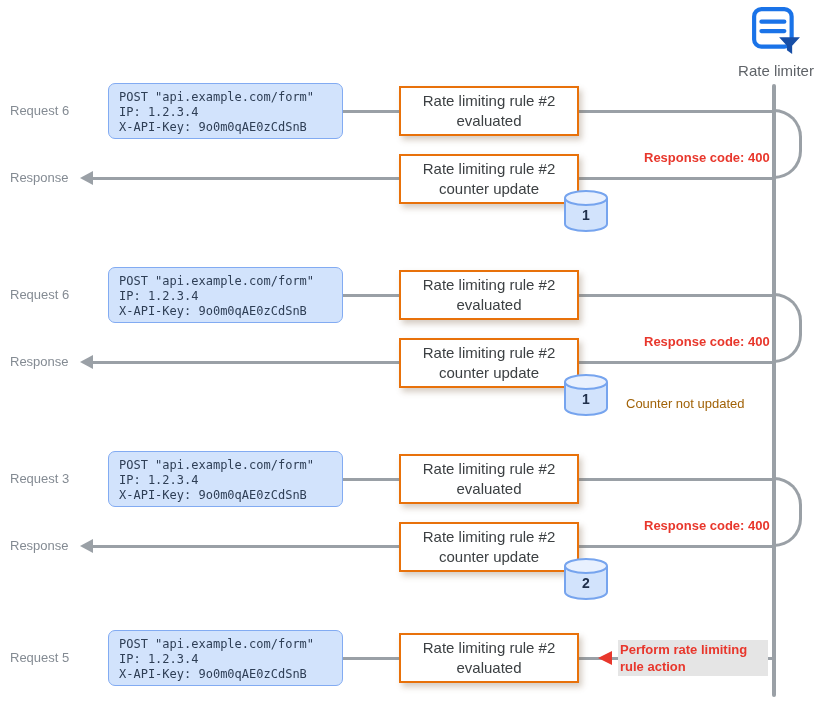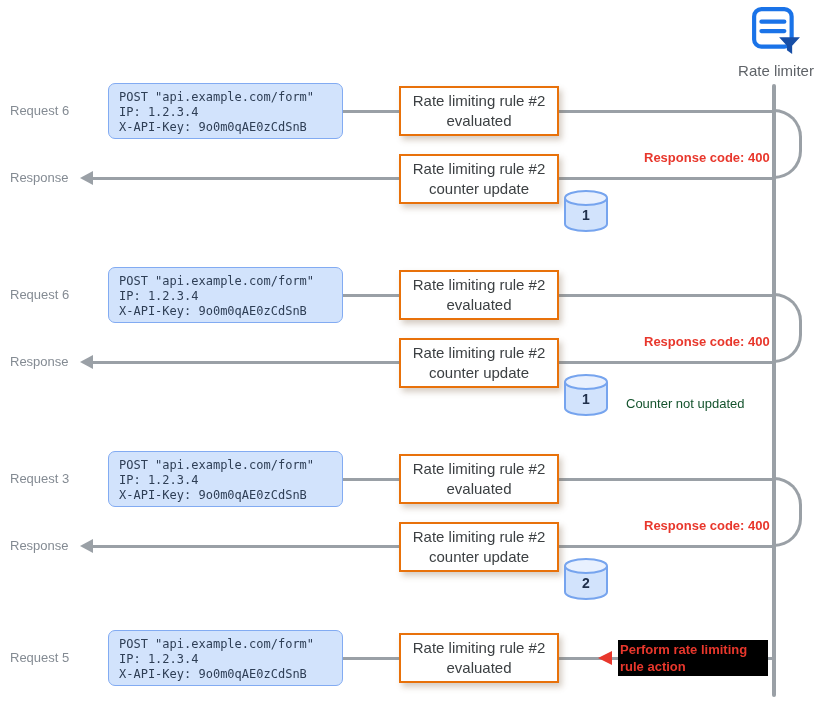--- a/index.html
+++ b/index.html
@@ -15,31 +15,31 @@
 
   .arrow-left { position:absolute; width:0; height:0; border-top:7px solid transparent; border-bottom:7px solid transparent;
                 border-right:13px solid #9aa0a6; z-index:2; }
   .arrow-left-red { position:absolute; width:0; height:0; border-top:7px solid transparent; border-bottom:7px solid transparent;
                 border-right:14px solid #e8372c; z-index:4; }
 
   .req-box { position:absolute; left:108px; width:235px; height:56px; background:#d2e3fc; border:1.5px solid #82abf2;
              border-radius:7px; padding:6px 10px; z-index:2;
              font-family:"DejaVu Sans Mono","Liberation Mono",monospace; font-size:12px; line-height:15px; color:#2e3e55; }
 
-  .step-box { position:absolute; left:399px; width:160px; height:50px; background:#ffffff; border:2.5px solid #e8710a;
+  .step-box { position:absolute; left:399px; width:180px; height:50px; background:#ffffff; border:2.5px solid #e8710a;
               box-shadow:3px 4px 6px rgba(120,90,60,0.30); z-index:2; display:flex; flex-direction:column;
               align-items:center; justify-content:center; font-size:15px; line-height:20px; color:#3c4043; text-align:center; }
 
   .cyl { position:absolute; left:561px; width:50px; height:46px; z-index:3; }
   .cyl-num { position:absolute; left:561px; width:50px; text-align:center; font-size:14px; font-weight:bold; color:#20304c; z-index:4; }
 
   .red-note { position:absolute; left:644px; font-size:13px; font-weight:bold; color:#e8372c; white-space:nowrap; z-index:4; }
   .red-note-wrap { position:absolute; left:618px; width:150px; font-size:13px; font-weight:bold; color:#e8372c;
-                   line-height:17px; background:#000000; z-index:4; padding:1px 2px; }
-  .gray-note { position:absolute; left:626px; font-size:13px; color:#14532d; white-space:nowrap; z-index:4; }
+                   line-height:17px; background:#e5e5e5; z-index:4; padding:1px 2px; }
+  .gray-note { position:absolute; left:626px; font-size:13px; color:#a16207; white-space:nowrap; z-index:4; }
 
   .actor-label { position:absolute; left:711px; top:62px; width:130px; text-align:center; font-size:15px; color:#5f6368; }
   .actor-icon { position:absolute; left:751px; top:5px; width:50px; height:50px; }
 </style>
 </head>
 <body>
 
 <div class="canvas">
 
   <svg class="actor-icon" viewBox="0 0 48 48">

